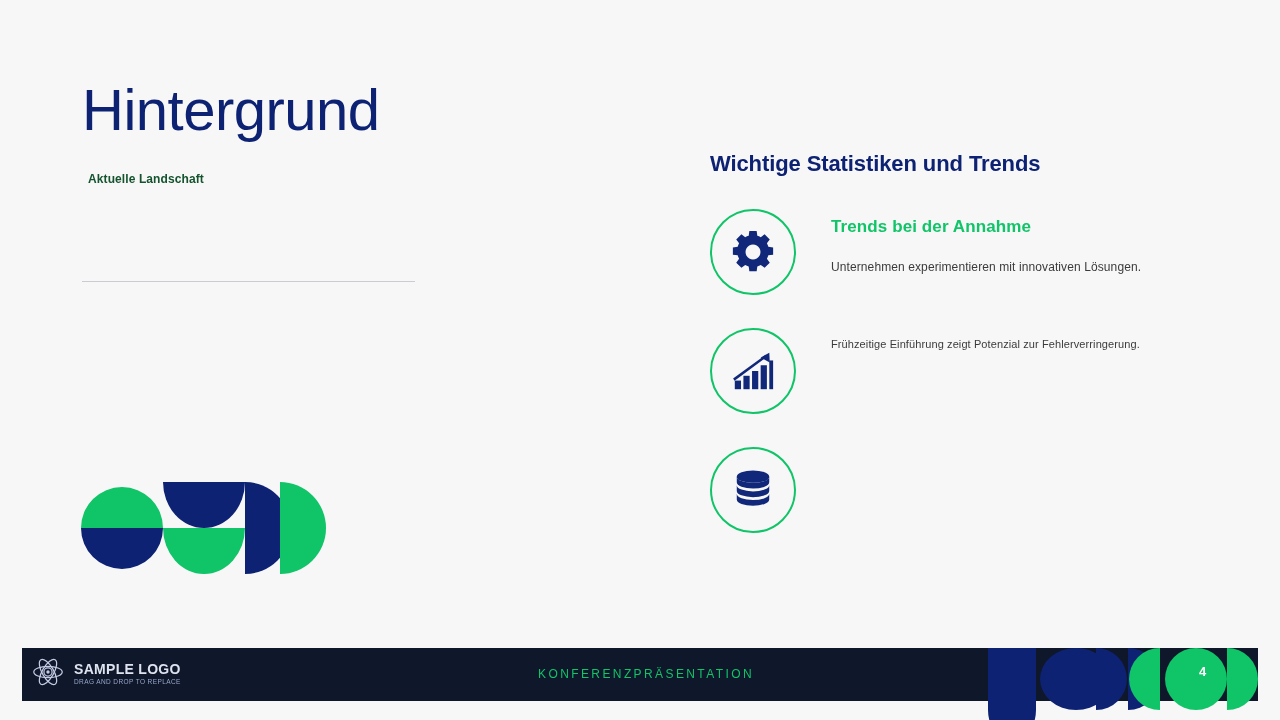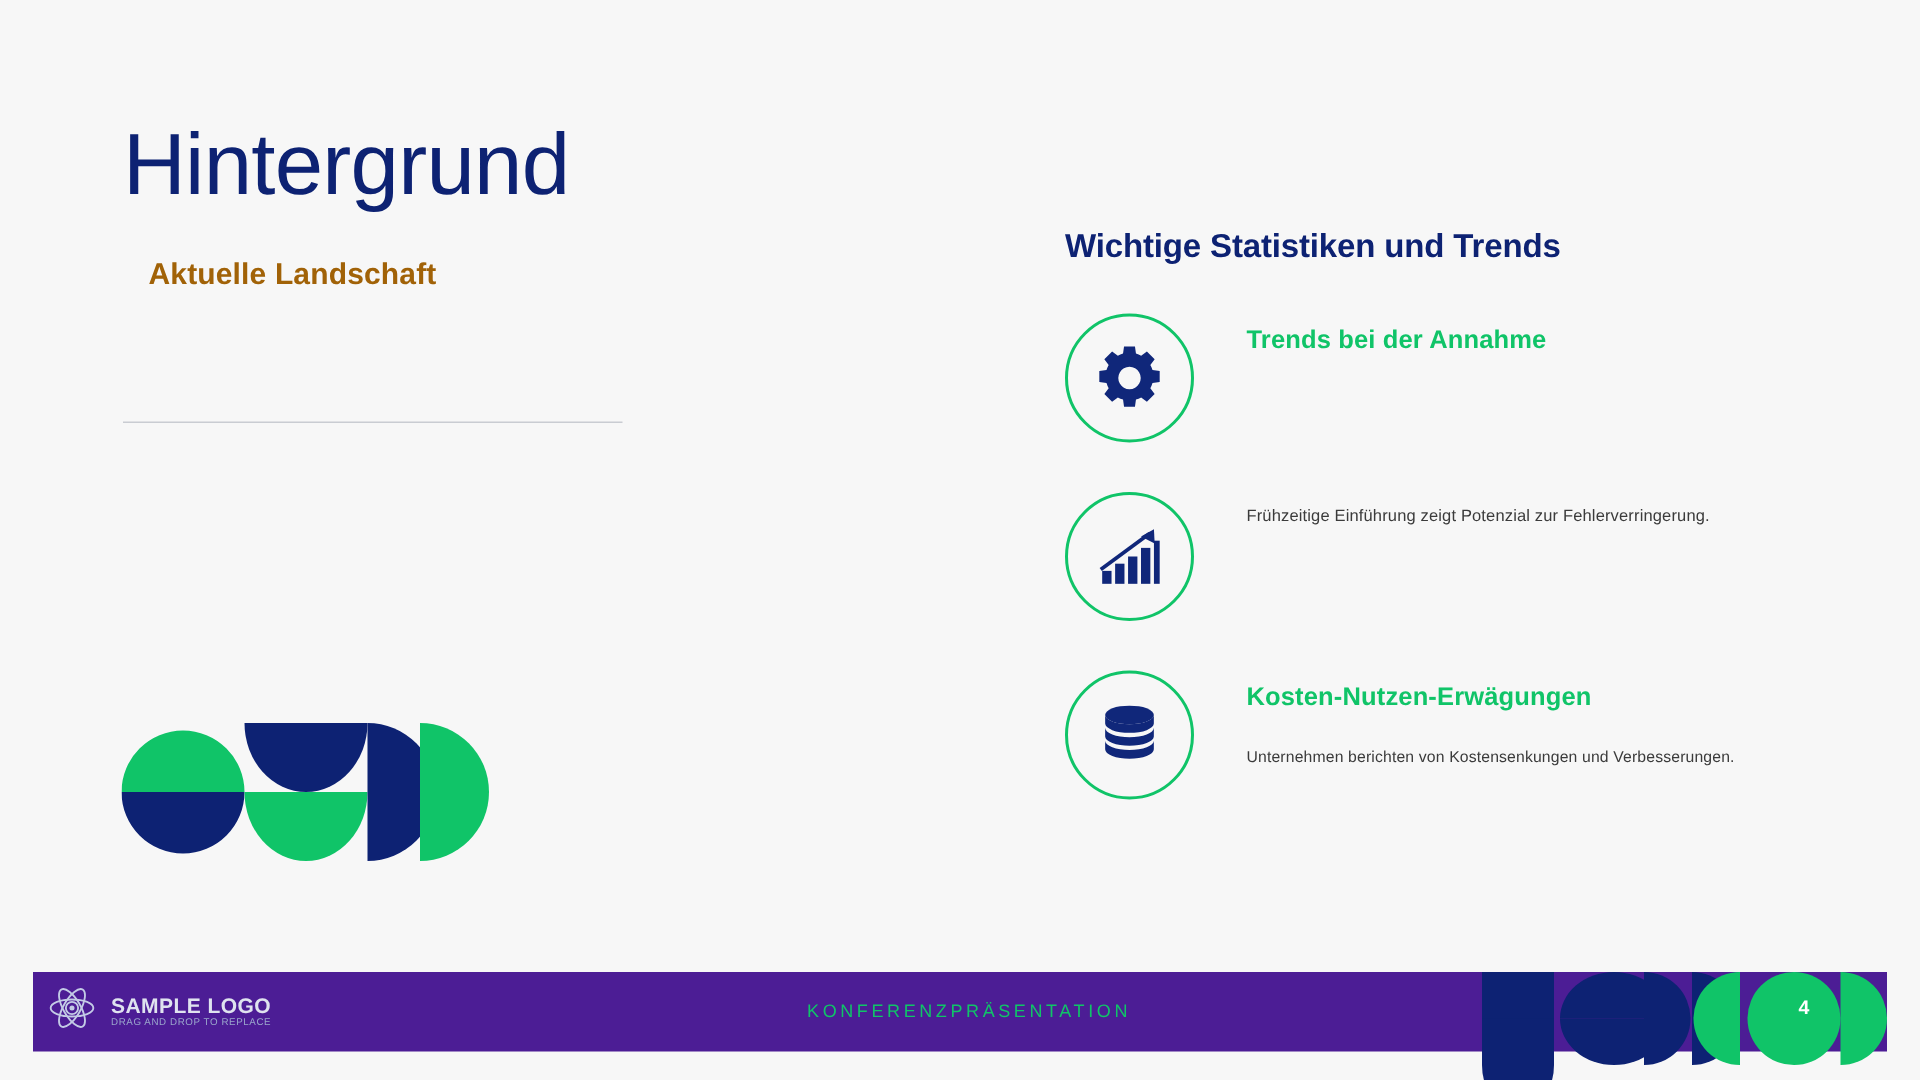--- a/index.html
+++ b/index.html
@@ -30,25 +30,25 @@
   .slide-title {
     font-size: 58px;
     line-height: 64px;
     font-weight: 400;
     color: #0d2273;
     letter-spacing: -0.5px;
     margin: 0;
   }
   .slide-subtitle {
     position: absolute;
-    left: 99px;
+    left: 88px;
     top: 172px;
-    font-size: 20px;
-    font-weight: 700;
-    color: #a16207;
+    font-size: 12px;
+    font-weight: 700;
+    color: #14532d;
     letter-spacing: 0.1px;
   }
   .divider {
     position: absolute;
     left: 82px;
     top: 281px;
     width: 333px;
     height: 1px;
     background: #c9ccd2;
   }
@@ -118,21 +118,21 @@
   .feature-desc.sm { font-size: 11px; }
   .feature-desc.xs { font-size: 10.5px; }
 
   
   .footer {
     position: absolute;
     left: 22px;
     top: 648px;
     width: 1236px;
     height: 53px;
-    background: #4c1d95;
+    background: #0f172a;
     overflow: hidden;
   }
   .footer-logo {
     position: absolute;
     left: 10px;
     top: 8px;
     display: flex;
     align-items: center;
   }
   .footer-logo-text {
@@ -216,20 +216,21 @@
     <h2 class="right-heading">Wichtige Statistiken und Trends</h2>
 
     <div class="feature">
       <div class="feature-icon">
         <svg width="46" height="46" viewBox="0 0 48 48" xmlns="http://www.w3.org/2000/svg">
           <path fill="#10277a" d="M20.2,2 h7.6 l0.7,5.0 a17,17 0 0 1 3.6,1.5 l4.0,-3.0 l5.4,5.4 l-3.0,4.0 a17,17 0 0 1 1.5,3.6 l5.0,0.7 v7.6 l-5.0,0.7 a17,17 0 0 1 -1.5,3.6 l3.0,4.0 l-5.4,5.4 l-4.0,-3.0 a17,17 0 0 1 -3.6,1.5 l-0.7,5.0 h-7.6 l-0.7,-5.0 a17,17 0 0 1 -3.6,-1.5 l-4.0,3.0 l-5.4,-5.4 l3.0,-4.0 a17,17 0 0 1 -1.5,-3.6 l-5.0,-0.7 v-7.6 l5.0,-0.7 a17,17 0 0 1 1.5,-3.6 l-3.0,-4.0 l5.4,-5.4 l4.0,3.0 a17,17 0 0 1 3.6,-1.5 Z M24,16.2 a7.8,7.8 0 1 0 0.01,0 Z"></path>
         </svg>
       </div>
       <div class="feature-body">
         <div class="feature-title">Trends bei der Annahme</div>
+        <p class="feature-desc">Unternehmen experimentieren mit innovativen Lösungen.</p>
       </div>
     </div>
 
     <div class="feature">
       <div class="feature-icon">
         <svg width="46" height="46" viewBox="0 0 48 48" xmlns="http://www.w3.org/2000/svg">
           <rect x="5" y="34" width="6.5" height="9" fill="#10277a"></rect>
           <rect x="14" y="29" width="6.5" height="14" fill="#10277a"></rect>
           <rect x="23" y="24" width="6.5" height="19" fill="#10277a"></rect>
           <rect x="32" y="18" width="6.5" height="25" fill="#10277a"></rect>
@@ -244,24 +245,20 @@
     </div>
 
     <div class="feature">
       <div class="feature-icon">
         <svg width="42" height="44" viewBox="0 0 44 46" xmlns="http://www.w3.org/2000/svg">
           <ellipse cx="22" cy="9" rx="17" ry="6.5" fill="#10277a"></ellipse>
           <path d="M5,9 v6 a17,6.5 0 0 0 34,0 v-6 a17,6.5 0 0 1 -34,0 Z" fill="#10277a"></path>
           <path d="M5,18 v6 a17,6.5 0 0 0 34,0 v-6 a17,6.5 0 0 1 -34,0 Z" fill="#10277a"></path>
           <path d="M5,27 v6 a17,6.5 0 0 0 34,0 v-6 a17,6.5 0 0 1 -34,0 Z" fill="#10277a"></path>
         </svg>
-      </div>
-      <div class="feature-body">
-        <div class="feature-title">Kosten-Nutzen-Erwägungen</div>
-        <p class="feature-desc xs">Unternehmen berichten von Kostensenkungen und Verbesserungen.</p>
       </div>
     </div>
   </div>
 
   <div class="footer">
     <div class="footer-logo">
       <span>
         <svg width="32" height="32" viewBox="0 0 36 36" xmlns="http://www.w3.org/2000/svg">
           <g stroke="#c3cbe6" stroke-width="1.4" fill="none">
             <circle cx="18" cy="18" r="4.6"></circle>

